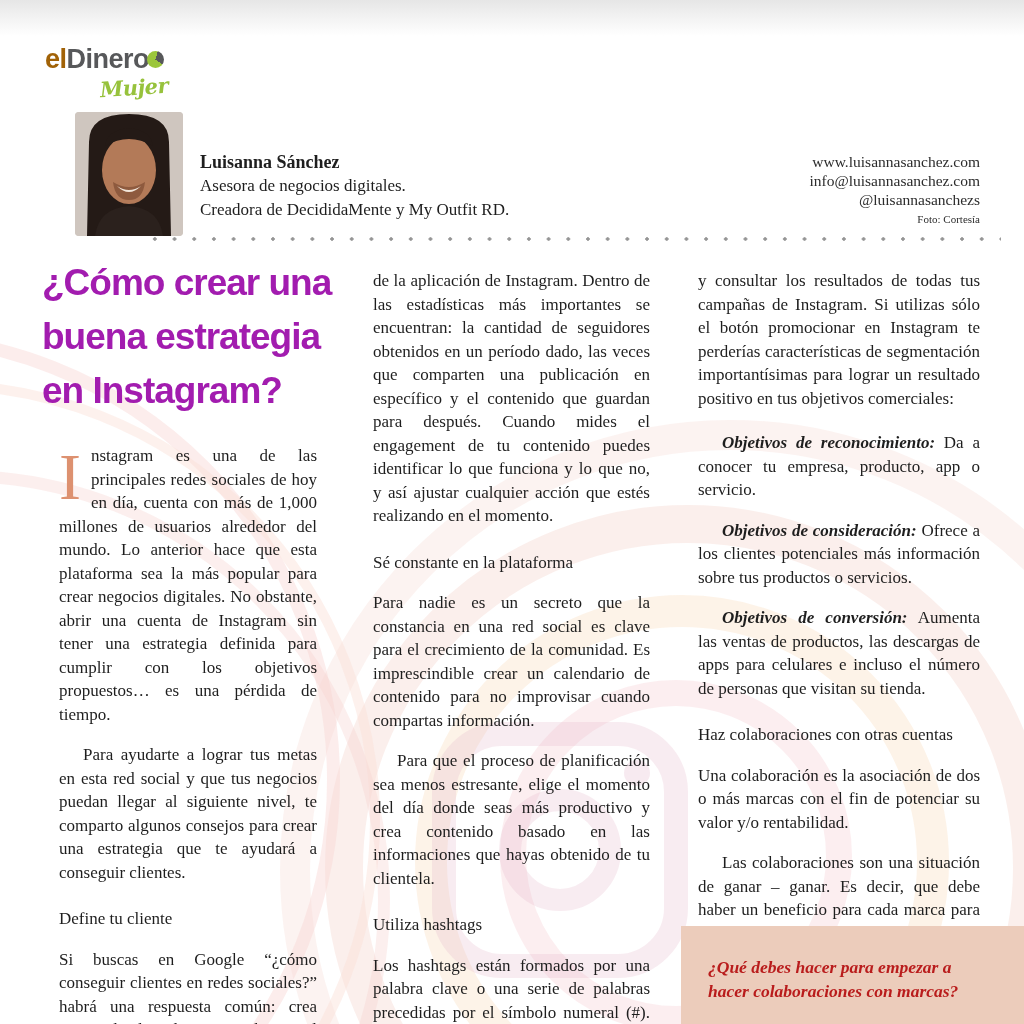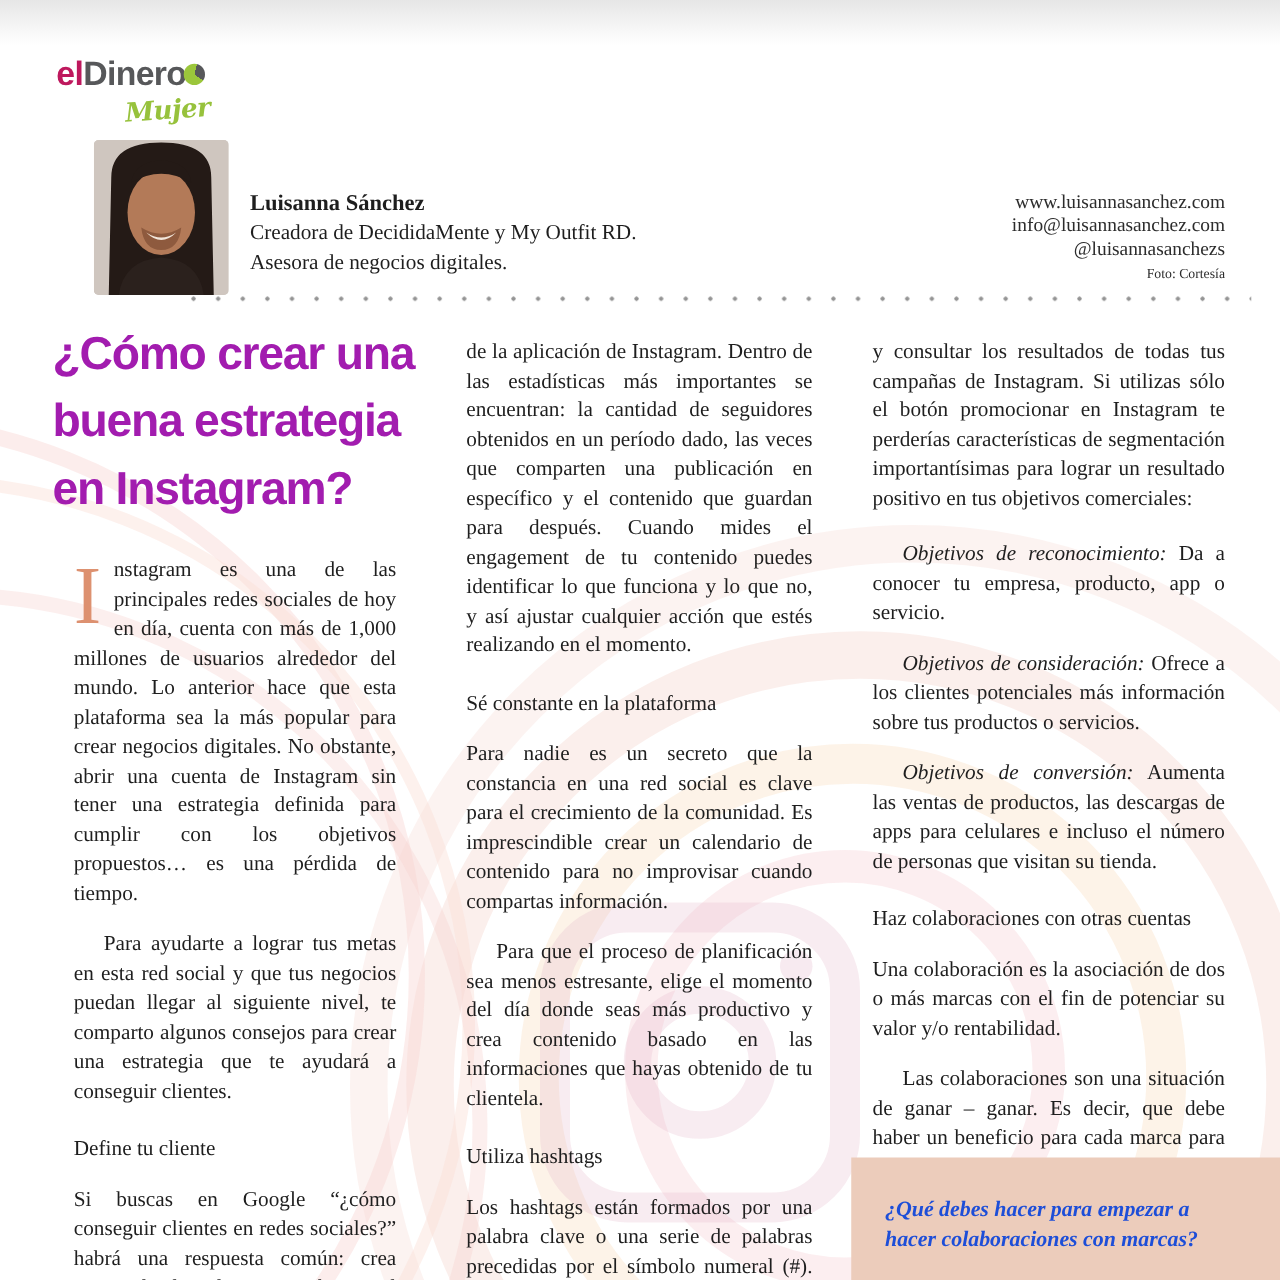--- a/index.html
+++ b/index.html
@@ -19,21 +19,21 @@
         border-radius:50%;border:22px solid rgba(230,185,205,0.28);box-sizing:border-box;}
   .wm-insta .dot{position:absolute;right:14px;top:14px;width:26px;height:26px;border-radius:50%;
         background:rgba(230,185,205,0.30);}
   .wm-arc{position:absolute;border-radius:50%;pointer-events:none;z-index:0;box-sizing:border-box;}
   .wm-arc1{left:-560px;top:330px;width:900px;height:900px;border:13px solid rgba(248,214,212,0.45);}
   .wm-arc2{left:-500px;top:380px;width:880px;height:880px;border:10px solid rgba(250,224,214,0.45);}
   .wm-arc3{left:-470px;top:470px;width:860px;height:860px;border:12px solid rgba(247,210,206,0.35);}
   
   .logo{position:absolute;left:45px;top:44px;z-index:2;font-family:"Liberation Sans",sans-serif;
         font-weight:bold;font-size:27px;letter-spacing:-0.5px;}
-  .logo .el{color:#be185d;}
+  .logo .el{color:#a16207;}
   .logo .dinero{color:#57585a;}
   .logo .coin{display:inline-block;width:17px;height:17px;border-radius:50%;vertical-align:baseline;
         margin-left:-2px;background:conic-gradient(from 15deg,#57585a 0 110deg,#9bc63b 110deg 360deg);}
   .logo-sub{position:absolute;left:55px;top:31px;font-family:"DejaVu Serif",serif;font-style:italic;
         font-weight:bold;font-size:21px;color:#97c23c;transform:rotate(-4deg);}
   .photo{position:absolute;left:75px;top:112px;width:108px;height:124px;border-radius:4px;overflow:hidden;z-index:2;}
   .author{position:absolute;left:200px;top:150px;z-index:2;font-size:17px;line-height:24px;}
   .author .name{font-weight:bold;font-size:18px;}
   .contact{position:absolute;right:44px;top:152px;z-index:2;text-align:right;font-size:15.5px;line-height:19px;color:#2c2c2c;}
   .contact .credit{font-size:11px;margin-top:1px;}
@@ -46,26 +46,26 @@
   .col1{left:42px;width:292px;}
   .col2{left:356px;width:311px;}
   .col3{left:681px;width:316px;}
   .headline{font-family:"Liberation Sans",sans-serif;font-weight:bold;font-size:37px;line-height:54px;
        color:#a21caf;letter-spacing:-1px;text-align:left;margin:4px 0 26px 0;}
   .col p{margin:17px;}
   .col p.ind{text-indent:24px;}
   .subhead{font-weight:normal;margin-top:23px !important;text-align:left;}
   .dropcap{float:left;font-size:66px;line-height:58px;padding:4px 10px 0 0;color:#dd9170;
        font-family:"Liberation Serif",serif;}
-  .obj-label{font-weight:normal;font-style:italic;}
+  .obj-label{font-weight:bold;font-style:italic;}
   .objfirst{margin-top:21px !important;}
   
   .qbox{position:absolute;left:681px;top:926px;width:343px;height:98px;background:#ecccbb;z-index:1;
         box-sizing:border-box;padding:29px 30px 0 27px;overflow:hidden;}
-  .qbox .qtitle{font-weight:bold;font-style:italic;font-size:17.5px;line-height:24px;color:#1d4ed8;margin:0;}
+  .qbox .qtitle{font-weight:bold;font-style:italic;font-size:17.5px;line-height:24px;color:#b91c1c;margin:0;}
   .qbox .qbullet{margin:19px 0 0 0;text-indent:10px;font-size:17px;}
 </style>
 </head>
 <body>
 
 <div class="page">
   <div class="top-shade"></div>
 
   <div class="wm wm-ring1"></div>
   <div class="wm wm-ring2"></div>
@@ -92,22 +92,22 @@
       <ellipse cx="54" cy="58" rx="27" ry="34" fill="#b37a58"></ellipse>
       <path d="M30 34 Q54 20 78 34 Q76 18 54 16 Q32 18 30 34Z" fill="#241a16"></path>
       <path d="M38 70 Q54 80 70 70 Q68 88 54 88 Q40 88 38 70Z" fill="#8e5a3e"></path>
       <path d="M42 74 Q54 82 66 74 Q60 80 54 80 Q48 80 42 74Z" fill="#f2e6da"></path>
       <path d="M20 124 Q24 96 54 94 Q84 96 88 124 Z" fill="#2b211d"></path>
     </svg>
   </div>
 
   <div class="author">
     <div class="name">Luisanna Sánchez</div>
+    <div>Asesora de negocios digitales.</div>
     <div>Creadora de DecididaMente y My Outfit RD.</div>
-    <div>Asesora de negocios digitales.</div>
   </div>
 
   <div class="contact">
     <div>www.luisannasanchez.com</div>
     <div>info@luisannasanchez.com</div>
     <div>@luisannasanchezs</div>
     <div class="credit">Foto: Cortesía</div>
   </div>
 
   <div class="dots"></div>

